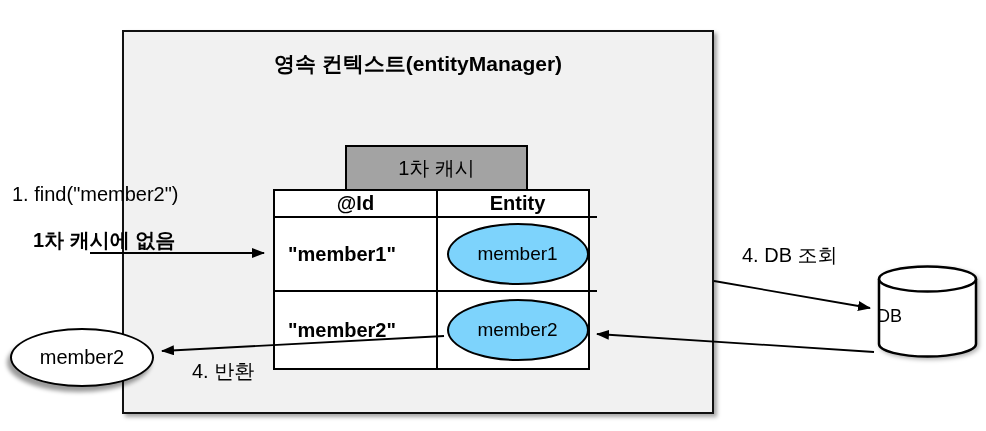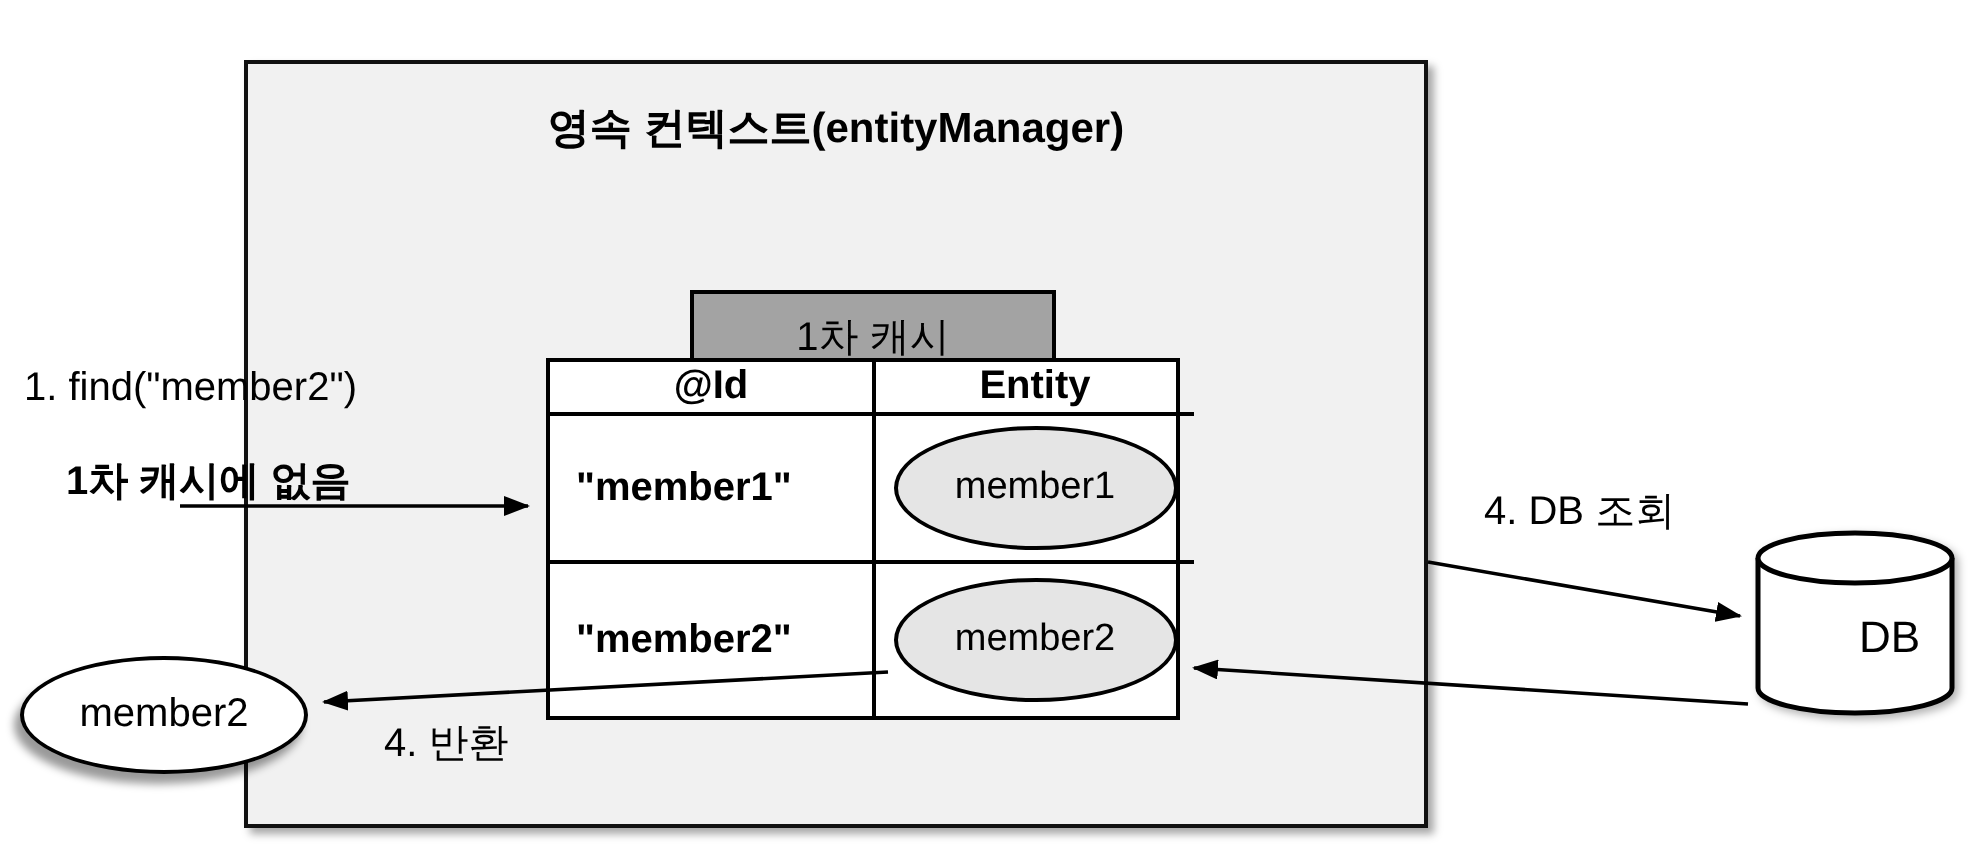--- a/index.html
+++ b/index.html
@@ -42,39 +42,39 @@
     background: #a3a3a3;
     border: 2px solid #000;
     display: flex; align-items: center; justify-content: center;
     font-size: 20px;
     z-index: 2;
   }
 
   
   .cache-table {
     position: absolute;
-    left: 273px; top: 179px;
+    left: 273px; top: 189px;
     width: 317px; height: 181px;
     background: #ffffff;
     border: 2px solid #000;
     display: grid;
     grid-template-columns: 163px 159px;
     grid-template-rows: 27px 74px 76px;
     z-index: 3;
   }
   .cell { display: flex; align-items: center; }
   .cell.c1 { border-right: 2px solid #000; }
   .cell.hdr { justify-content: center; font-weight: bold; font-size: 20px; border-bottom: 2px solid #000; }
   .cell.idc { padding-left: 13px; font-weight: bold; font-size: 20px; }
   .cell.r1 { border-bottom: 2px solid #000; }
   .cell.ent { justify-content: center; }
 
   .ellipse {
     width: 142px; height: 62px;
-    background: #e5e5e5;
+    background: #7dd3fc;
     border: 2px solid #000;
     border-radius: 50%;
     display: flex; align-items: center; justify-content: center;
     font-size: 19px;
   }
 
   
   .result-ellipse {
     position: absolute;
     left: 10px; top: 328px;
@@ -93,22 +93,22 @@
     position: absolute;
     left: 877px; top: 265px;
     width: 101px; height: 93px;
     filter: drop-shadow(2px 2px 2px rgba(0,0,0,0.3));
     z-index: 2;
   }
   .db-label {
     position: absolute;
     left: 877px; top: 306px;
     width: 83px;
-    text-align: right;
-    font-size: 22px;
+    text-align: left;
+    font-size: 18px;
     z-index: 3;
   }
 
   
   .arrows {
     position: absolute;
     left: 0; top: 0;
     width: 986px; height: 431px;
     pointer-events: none;
     z-index: 6;

